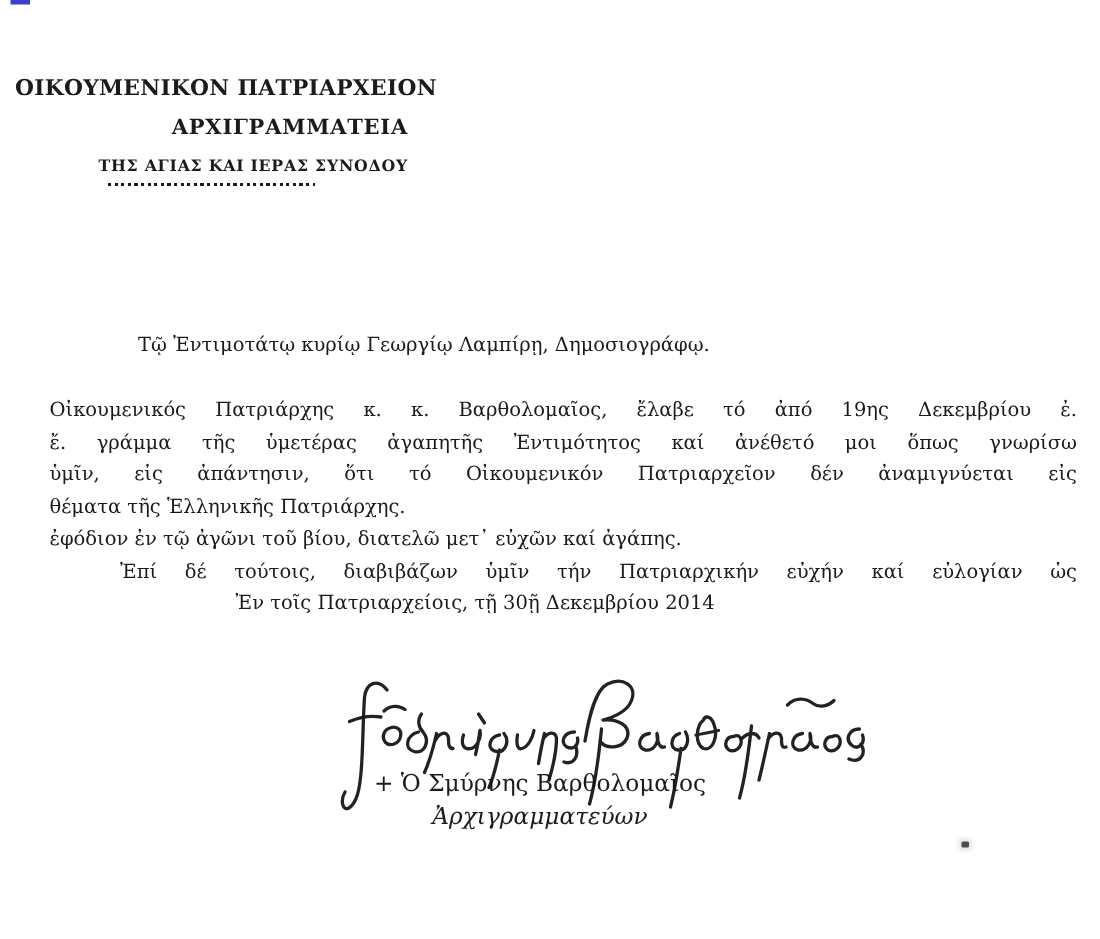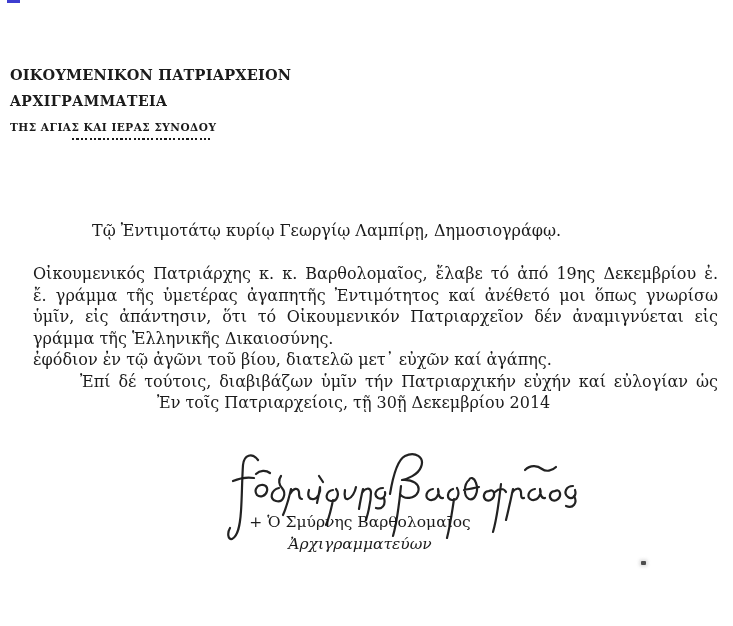--- a/index.html
+++ b/index.html
@@ -19,23 +19,23 @@
   .artifact-blue {
     position: absolute;
     left: 7px; top: 0;
     width: 13px; height: 3px;
     background: #3d3dd0;
   }
 
   
   .letterhead {
     position: absolute;
-    left: 10px; top: 66px;
+    left: 10px; top: 50px;
     width: 262px;
-    text-align: left;
+    text-align: right;
     font-weight: bold;
   }
   .org {
     font-size: 14.5px;
     letter-spacing: 0.2px;
     white-space: nowrap;
   }
   .dept {
     font-size: 14px;
     letter-spacing: 0.5px;
@@ -53,21 +53,21 @@
     width: 138px;
     height: 2px;
     background: repeating-linear-gradient(90deg, #1b1b1b 0 2.2px, transparent 2.2px 4.4px);
   }
 
   
   .body-block {
     position: absolute;
     left: 33px; top: 220px;
     width: 685px;
-    font-size: 16px;
+    font-size: 13px;
     line-height: 21.5px;
   }
   .salutation {
     padding-left: 59px;
     margin-bottom: 21.5px;
     white-space: nowrap;
   }
   .bline { min-height: 21.5px; }
   .jl { text-align: justify; text-align-last: justify; }
   .indent { padding-left: 47px; }
@@ -126,21 +126,21 @@
     <div class="dept">ΑΡΧΙΓΡΑΜΜΑΤΕΙΑ</div>
     <div class="dept2">ΤΗΣ ΑΓΙΑΣ ΚΑΙ ΙΕΡΑΣ ΣΥΝΟΔΟΥ</div>
     <div class="rule"></div>
   </div>
 
   <div class="body-block">
     <div class="salutation">Τῷ Ἐντιμοτάτῳ κυρίῳ Γεωργίῳ Λαμπίρῃ, Δημοσιογράφῳ.</div>
     <div class="bline jl">Οἰκουμενικός Πατριάρχης κ. κ. Βαρθολομαῖος, ἔλαβε τό ἀπό 19ης Δεκεμβρίου ἐ.</div>
     <div class="bline jl">ἔ. γράμμα τῆς ὑμετέρας ἀγαπητῆς Ἐντιμότητος καί ἀνέθετό μοι ὅπως γνωρίσω</div>
     <div class="bline jl">ὑμῖν, εἰς ἀπάντησιν, ὅτι τό Οἰκουμενικόν Πατριαρχεῖον δέν ἀναμιγνύεται εἰς</div>
-    <div class="bline">γράμμα τῆς Ἑλληνικῆς Δικαιοσύνης.</div>
+    <div class="bline">θέματα τῆς Ἑλληνικῆς Πατριάρχης.</div>
     <div class="bline">ἐφόδιον ἐν τῷ ἀγῶνι τοῦ βίου, διατελῶ μετ᾽ εὐχῶν καί ἀγάπης.</div>
     <div class="bline jl indent">Ἐπί δέ τούτοις, διαβιβάζων ὑμῖν τήν Πατριαρχικήν εὐχήν καί εὐλογίαν ὡς</div>
     <div class="bline dateline">Ἐν τοῖς Πατριαρχείοις, τῇ 30ῇ Δεκεμβρίου 2014</div>
   </div>
 
   <div class="sig-wrap" role="img" aria-label="† ὁ Σμύρνης Βαρθολομαῖος">
     <svg viewBox="0 0 358 105" xmlns="http://www.w3.org/2000/svg">
 
       <path d="M33,12 C27,4 19,7 18,17 C17,31 17,49 16,63 C15,78 13,88 7,91 C3,92 2,85 5,80"></path>
       <path d="M8,33 C15,30 23,29 29,30"></path>

